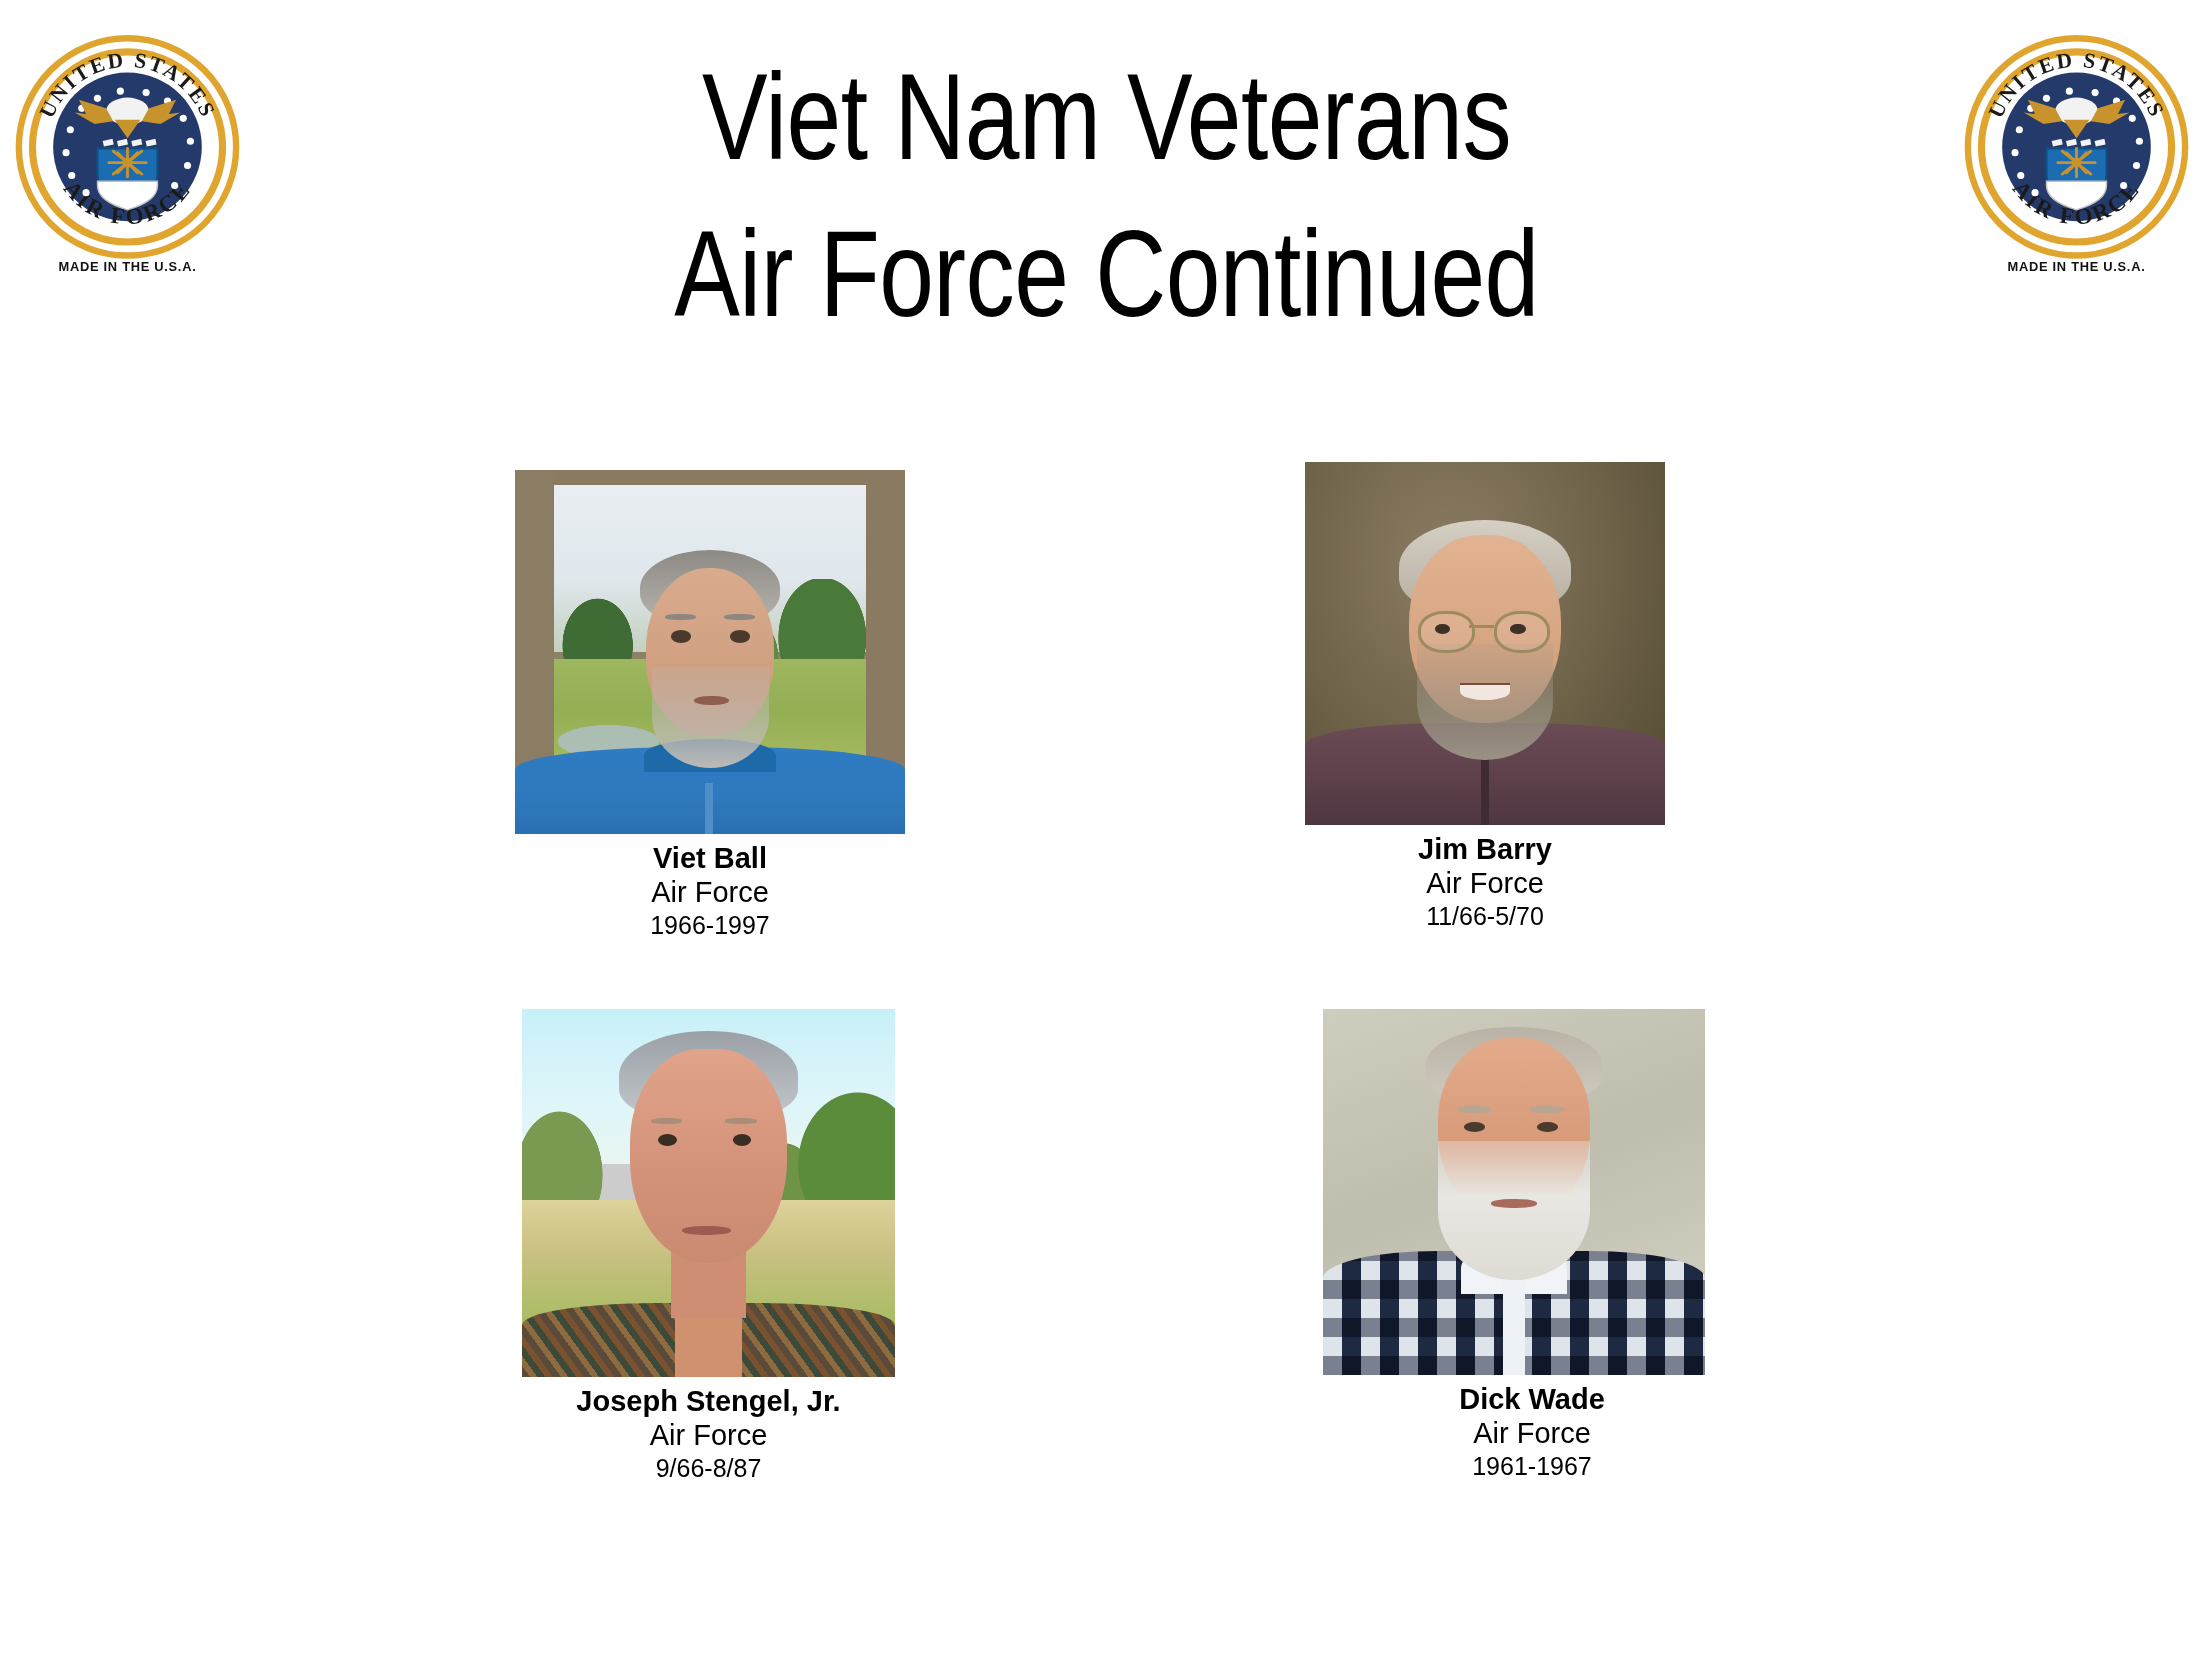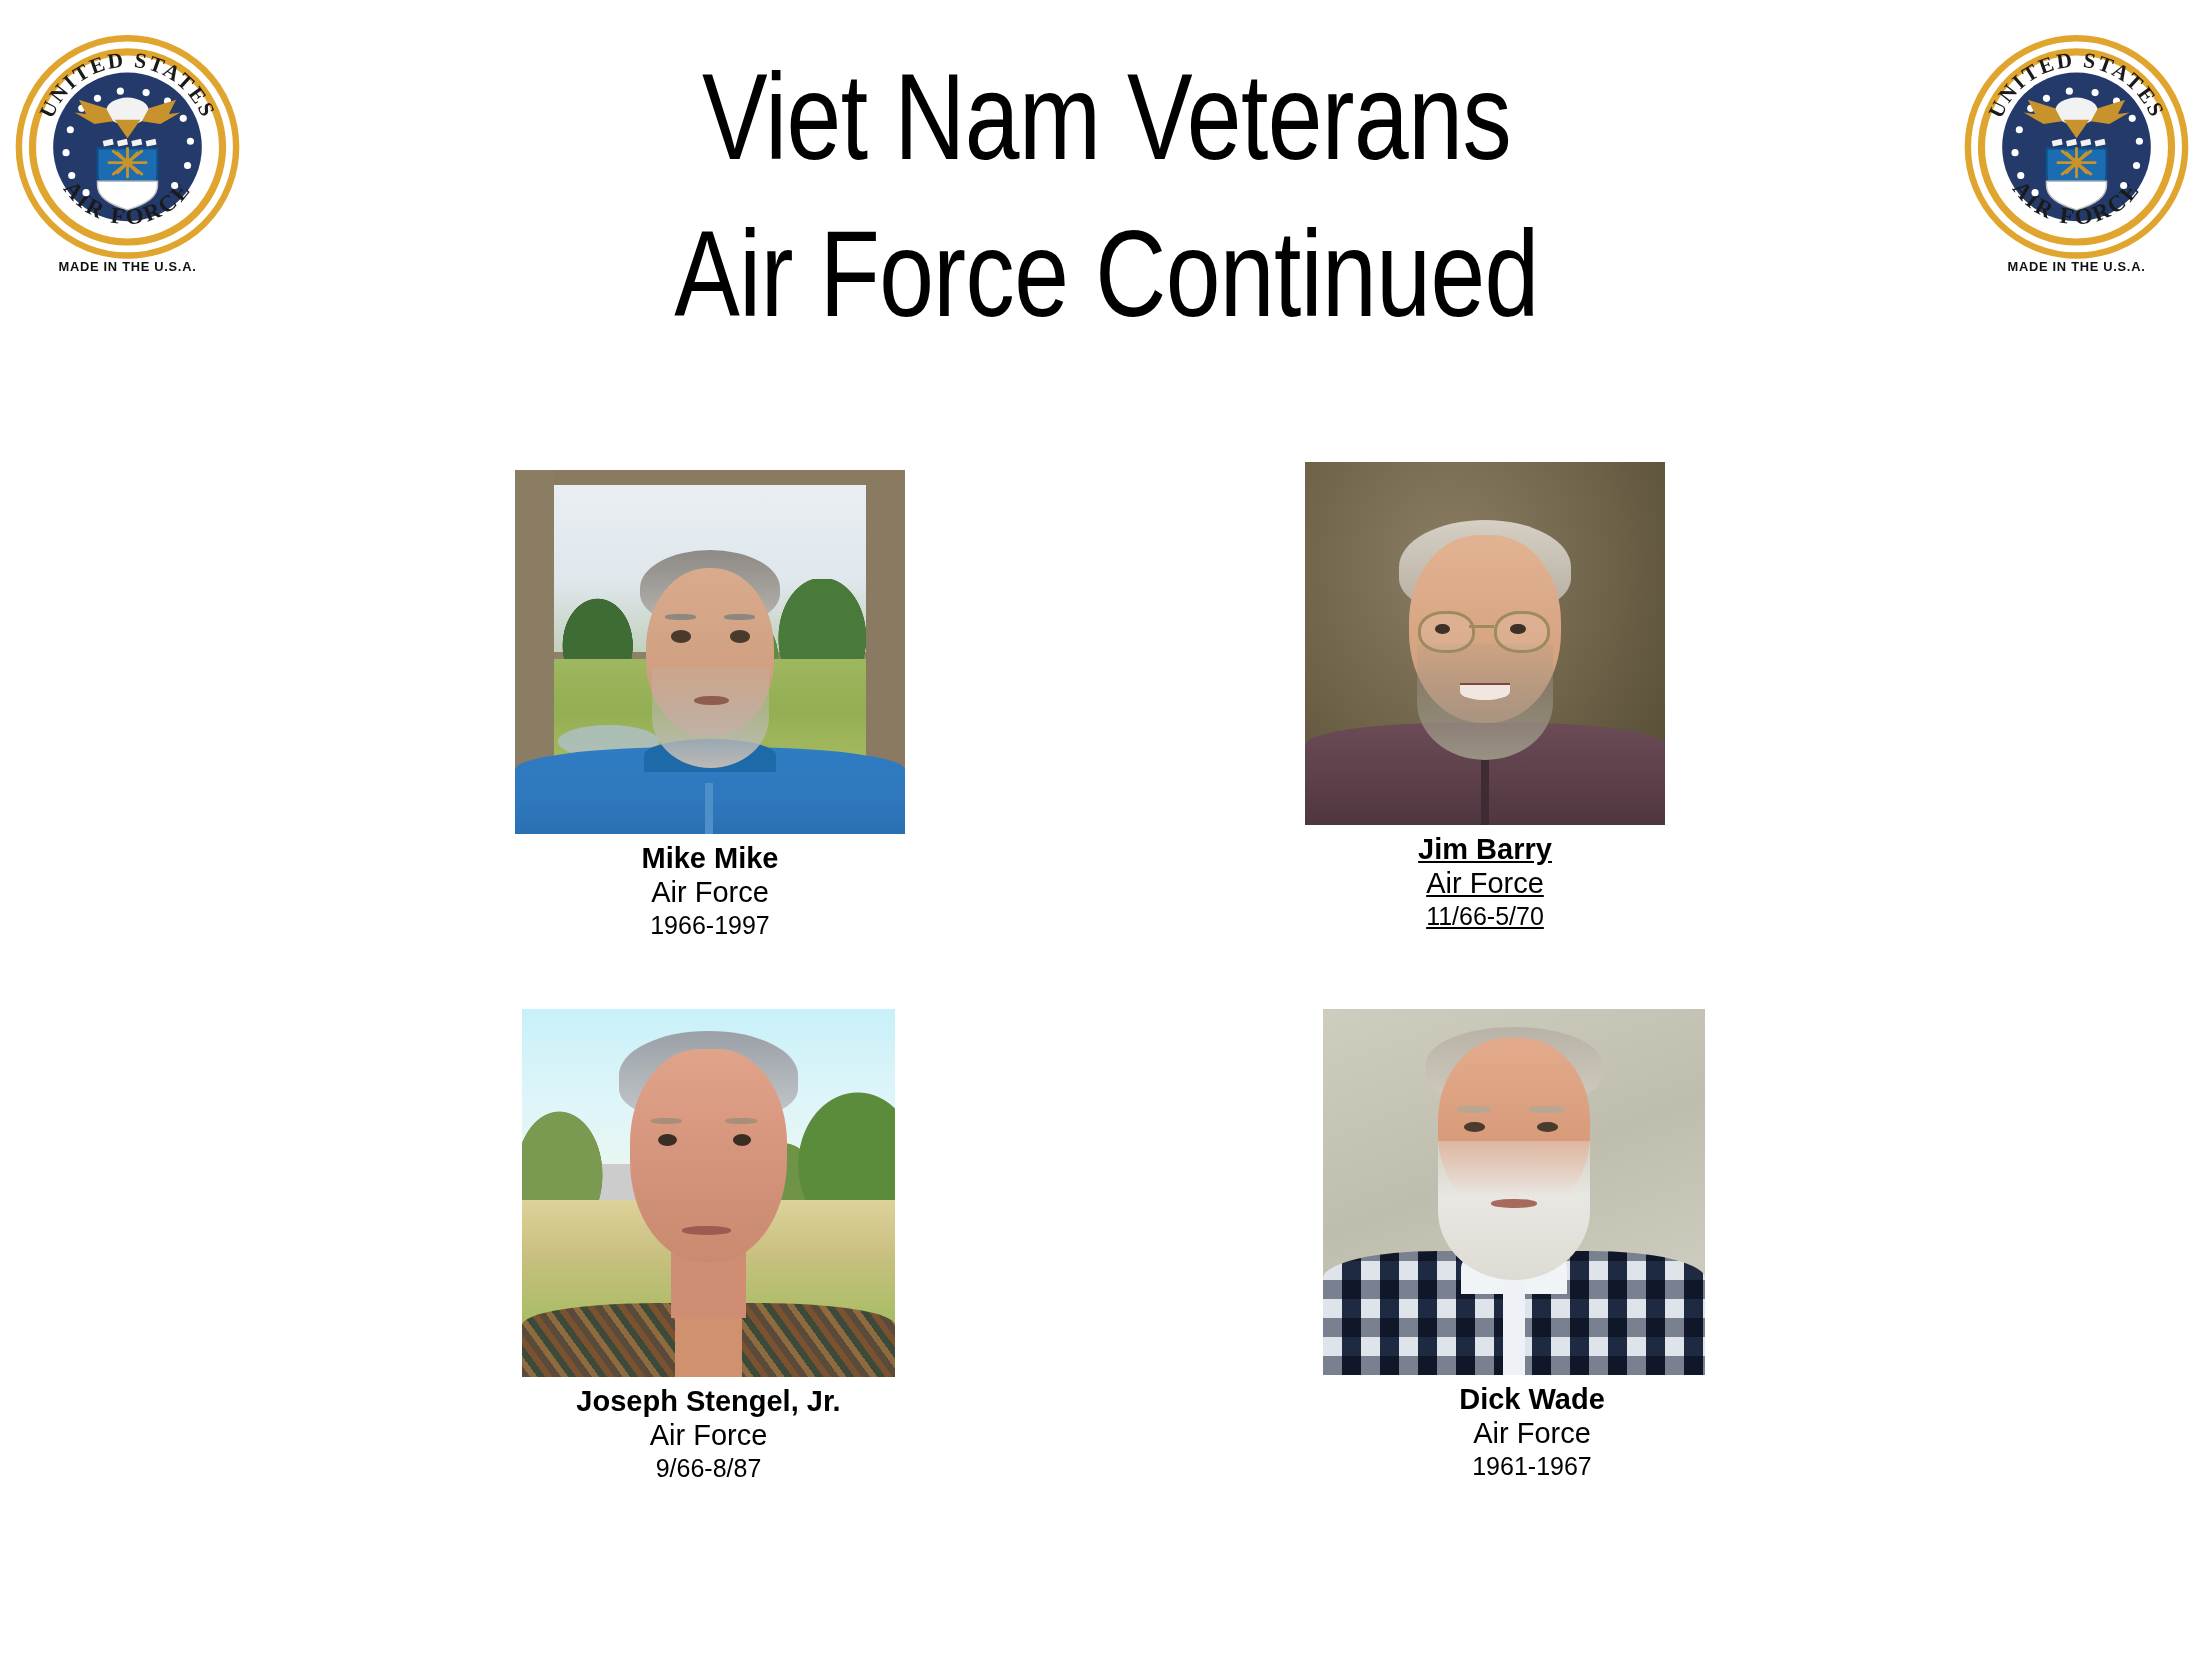--- a/index.html
+++ b/index.html
@@ -38,21 +38,21 @@
     text-align:center;color:#000;margin-top:6.6px;
     font-family:"Liberation Sans",sans-serif;
   }
   .cap-name{font-size:29px;font-weight:bold;line-height:1.18;}
   .cap-branch{font-size:29px;font-weight:400;line-height:1.2;}
   .cap-years{font-size:25px;font-weight:400;line-height:1.2;}
 
   
   #card-ball   {left:515px; top:470px;  width:390px;}
   #card-ball   .photo{width:390px;height:364px;}
-  #card-barry  {left:1305px;top:462px;  width:360px;text-decoration:underline;}
+  #card-barry  {left:1305px;top:462px;  width:360px;}
   #card-barry  .photo{width:360px;height:363px;}
   #card-stengel{left:522px; top:1009px; width:373px;}
   #card-stengel .photo{width:373px;height:368px;}
   #card-wade   {left:1323px;top:1009px; width:418px;}
   #card-wade   .photo{width:382px;height:366px;}
 
   
   .pp{position:absolute;inset:0;}
   .layer{position:absolute;}
 
@@ -298,21 +298,21 @@
         <div class="layer ball-face"></div>
         <div class="layer ball-beard"></div>
         <div class="layer ball-brow l"></div>
         <div class="layer ball-brow r"></div>
         <div class="layer ball-eye l"></div>
         <div class="layer ball-eye r"></div>
         <div class="layer ball-mouth"></div>
       </div>
     </div>
     <div class="caption">
-      <div class="cap-name">Mike Mike</div>
+      <div class="cap-name">Viet Ball</div>
       <div class="cap-branch">Air Force</div>
       <div class="cap-years">1966-1997</div>
     </div>
   </div>
 
   <div class="card" id="card-barry">
     <div class="photo">
       <div class="pp">
         <div class="layer barry-bg"></div>
         <div class="layer barry-shirt"></div>

